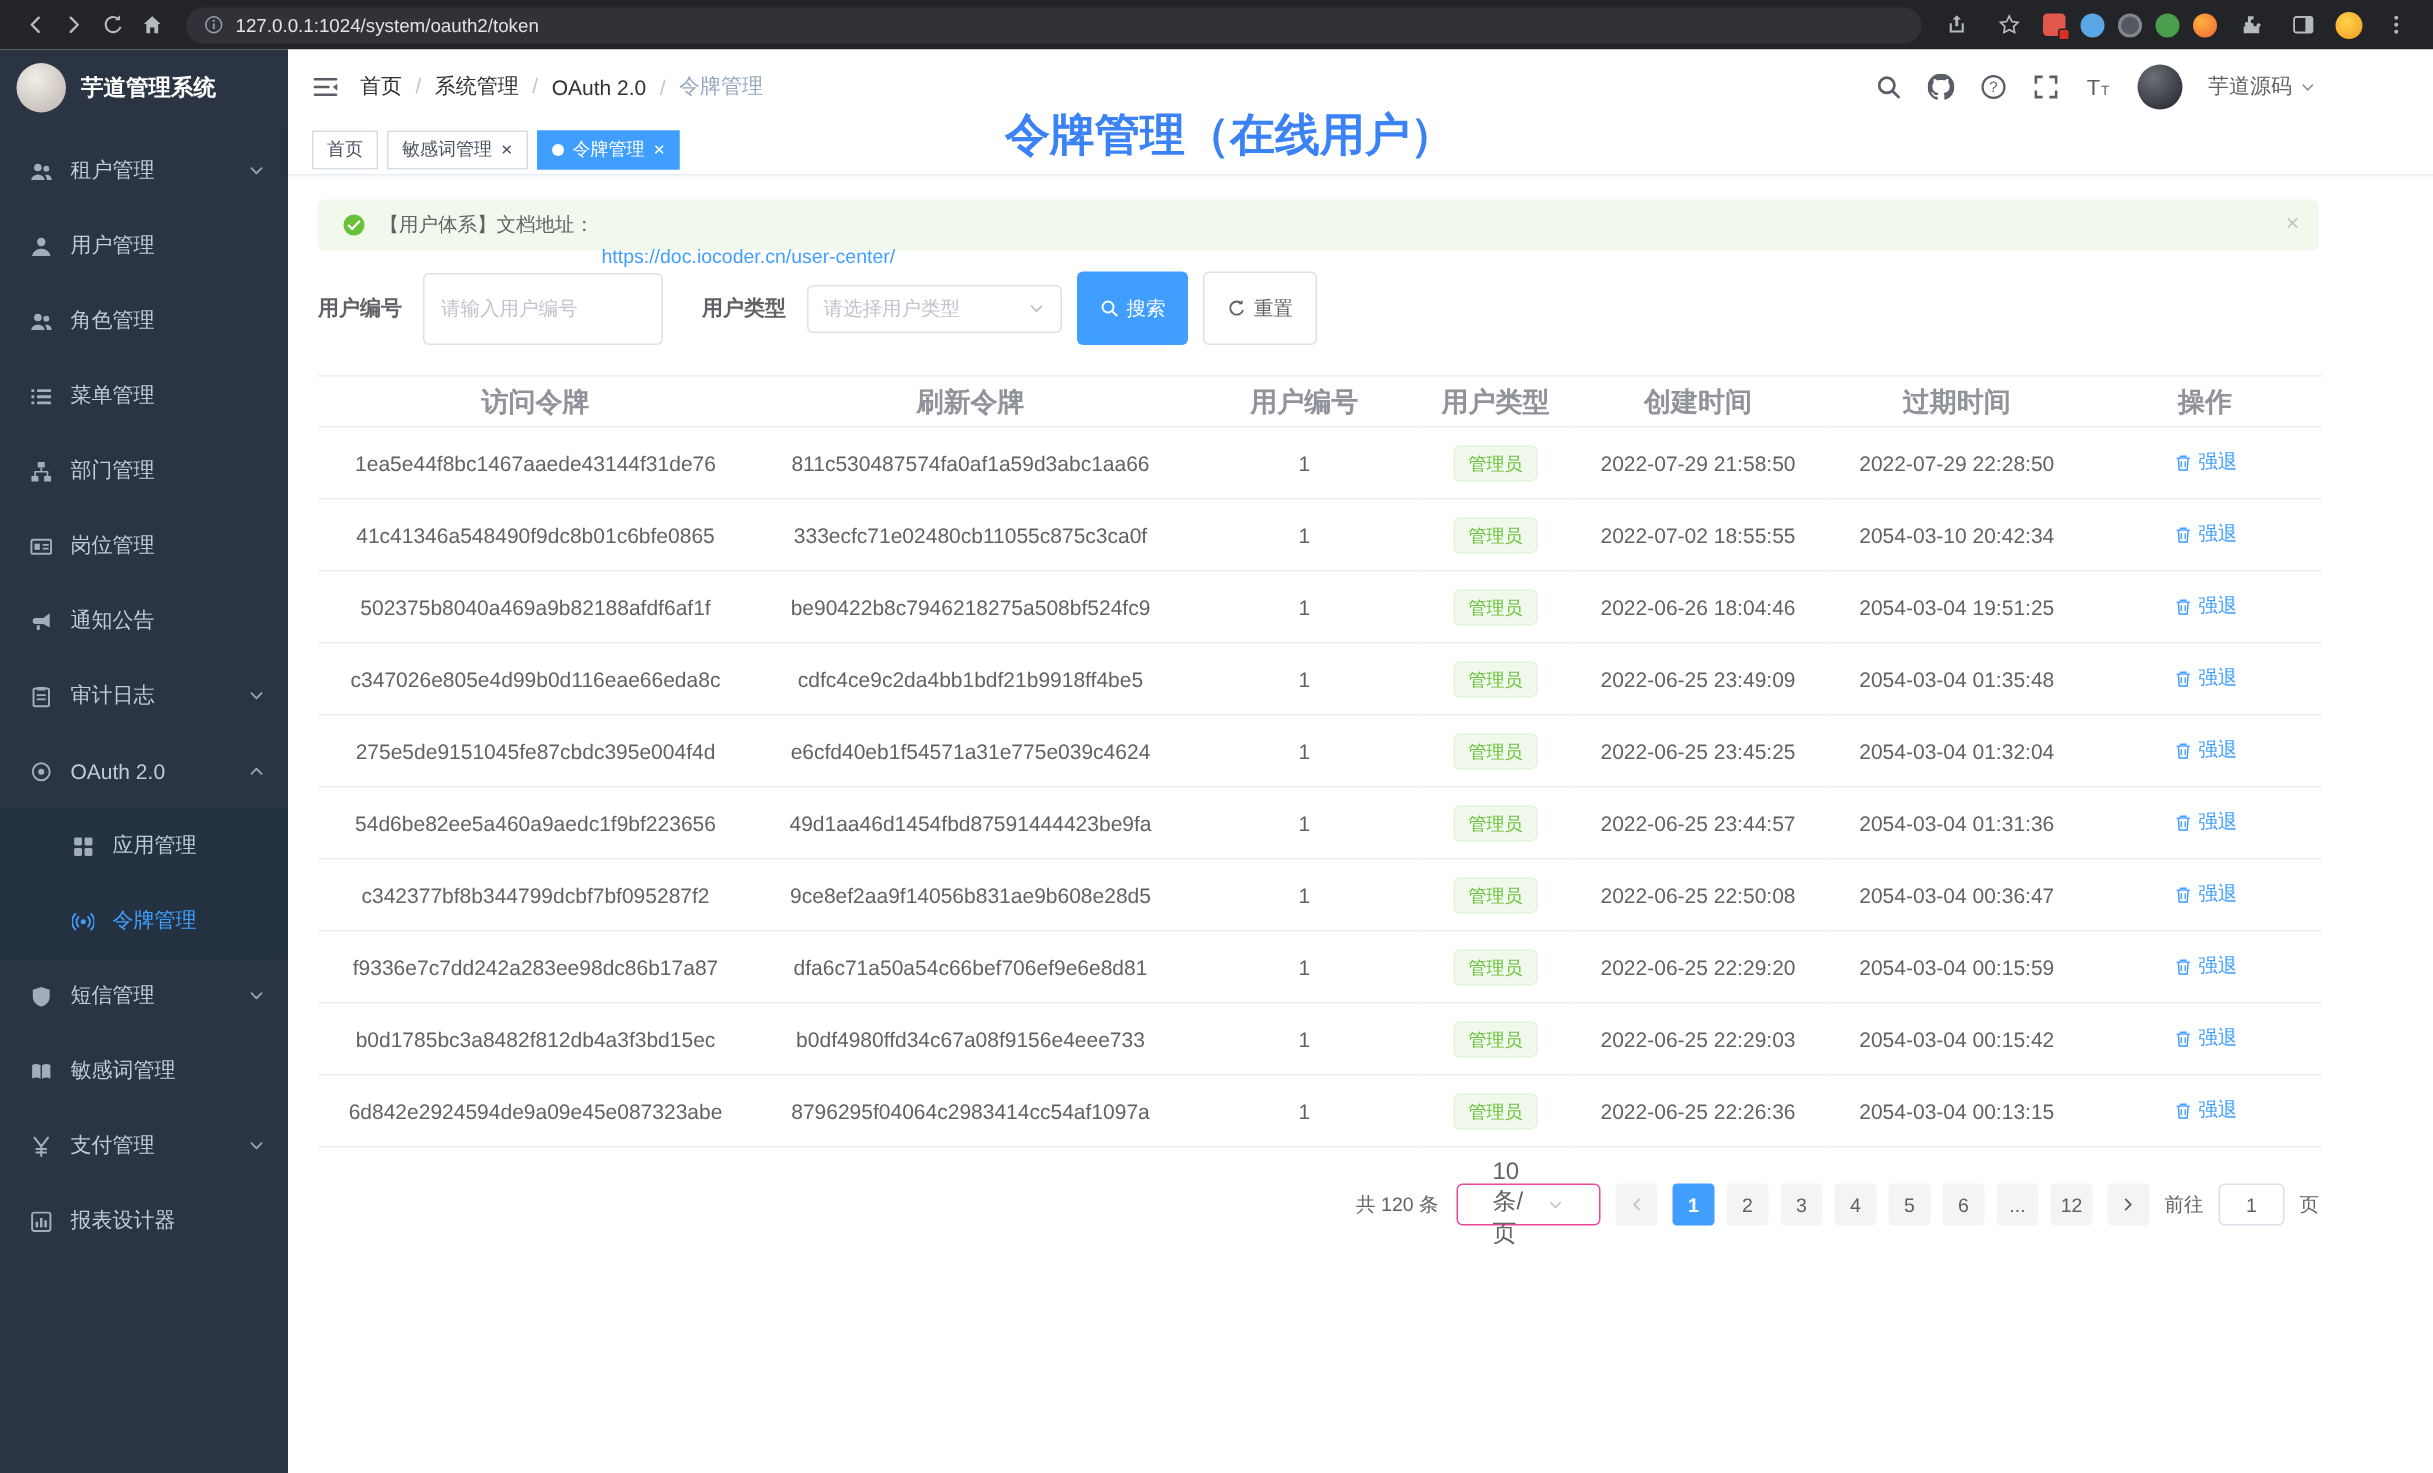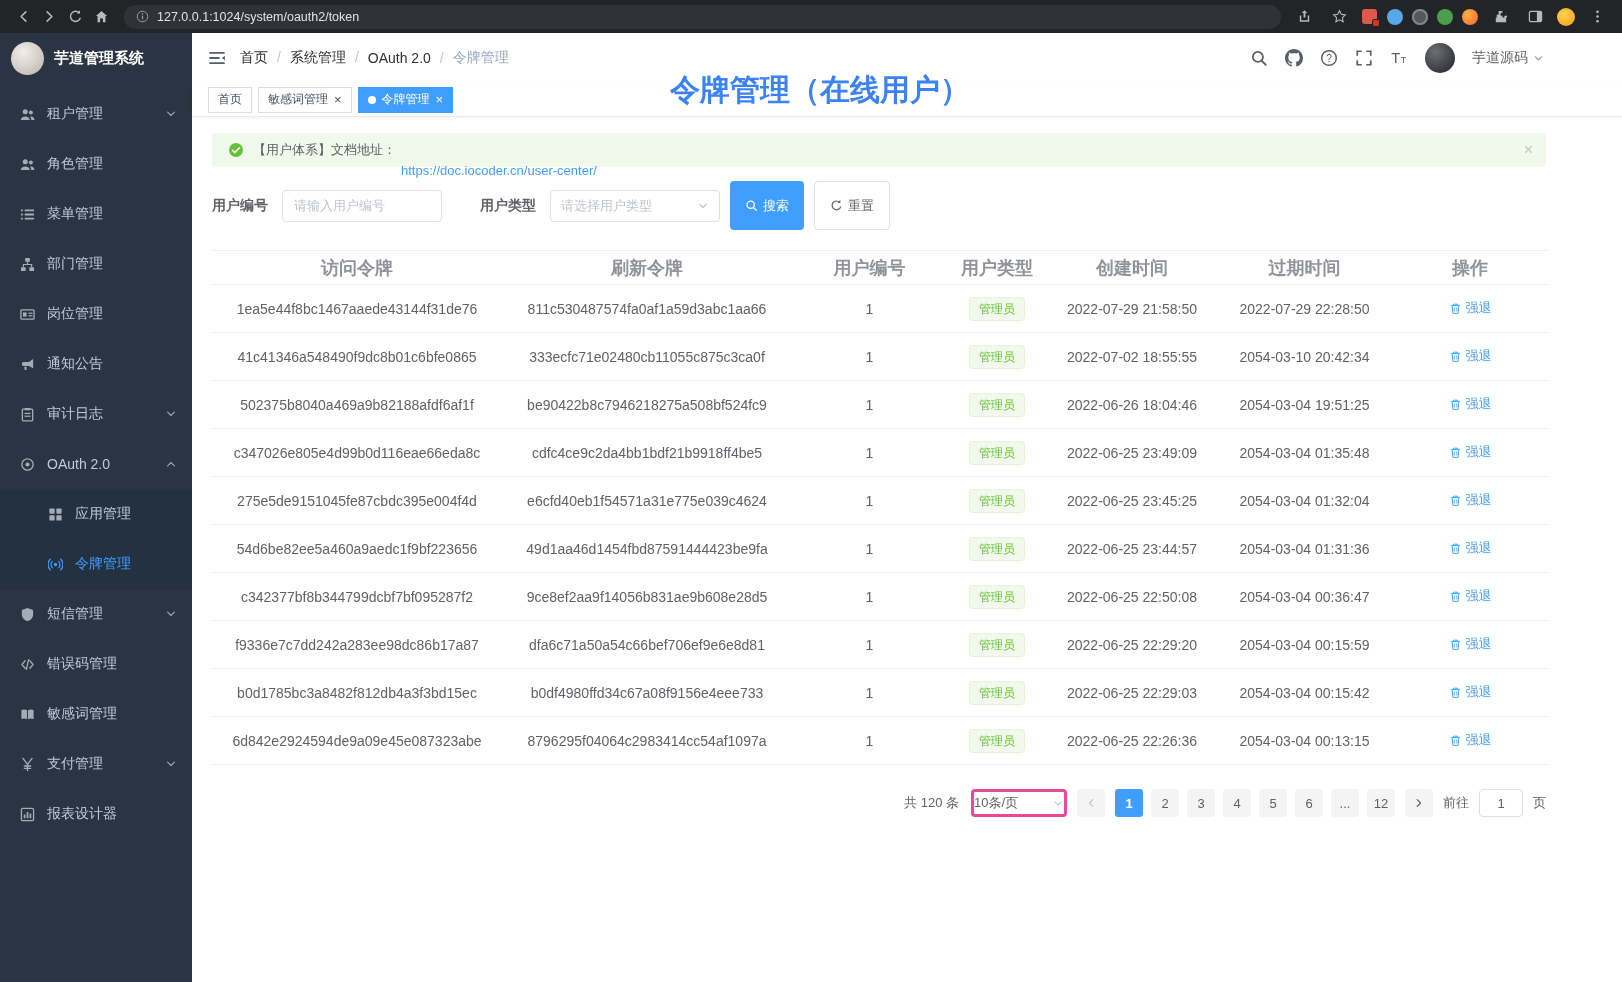--- a/index.html
+++ b/index.html
@@ -68,40 +68,40 @@
   .content { flex:1; padding:16px 76px 0 20px; position:relative; }
 
   .alert { height:34px; background:#f0f9eb; border-radius:4px; display:flex; align-items:center; padding:0 16px; position:relative; }
   .alert-check { width:16px; height:16px; flex:0 0 16px; }
   .alert-text { margin-left:9px; font-size:13px; color:#606266; }
   .alert-link { margin-left:5px; font-size:13px; color:#409eff; text-decoration:none; cursor:pointer;margin-top:40px; }
   .alert-close { position:absolute; right:13px; top:50%; transform:translateY(-50%); color:#c0c4cc; font-size:16px; cursor:pointer; line-height:1; }
 
   .filters { display:flex; align-items:center; margin-top:14px; }
   .f-label { font-size:14px; font-weight:700; color:#606266; margin-right:14px; white-space:nowrap; }
-  .f-input { width:160px; height:32px; border:1px solid #dcdfe6; border-radius:4px; padding:0 11px; font-size:13px; color:#606266; outline:none; margin-right:38px; background:#fff; font-family:inherit; }
+  .f-input { width:160px; height:48px; border:1px solid #dcdfe6; border-radius:4px; padding:0 11px; font-size:13px; color:#606266; outline:none; margin-right:26px; background:#fff; font-family:inherit; }
   .f-input::placeholder { color:#c0c4cc; }
   .f-select { width:170px; height:32px; border:1px solid #dcdfe6; border-radius:4px; padding:0 10px; display:flex; align-items:center; justify-content:space-between; cursor:pointer; background:#fff; }
   .f-select-ph { font-size:13px; color:#c0c4cc; }
   .sel-chev { width:12px; height:12px; color:#c0c4cc; flex:0 0 12px; }
   .btn { height:49px; border-radius:4px; font-size:13px; display:inline-flex; align-items:center; gap:5px; padding:0 15px; cursor:pointer; border:none; font-family:Liberation Mono, monospace; margin-left:10px; }
   .btn svg { width:13px; height:13px; }
   .btn-primary { background:#409eff; color:#fff; }
   .btn-plain { background:#fff; color:#606266; border:1px solid #dcdfe6; }
 
   .tkn-table { width:100%; border-collapse:collapse; margin-top:20px; table-layout:fixed; }
   .tkn-table th { height:34px; font-size:18px; font-weight:700; color:#909399; border-top:1px solid #ebeef5; border-bottom:1px solid #ebeef5; text-align:center; white-space:nowrap; }
   .tkn-table td { height:48px; font-size:14px; color:#606266; border-bottom:1px solid #ebeef5; text-align:center; white-space:nowrap; overflow:hidden; }
   .tag-success { display:inline-block; height:24px; line-height:22px; padding:0 9px; border:1px solid #e1f3d8; background:#f0f9eb; color:#67c23a; border-radius:4px; font-size:12px; }
   .op-link { color:#409eff; font-size:13px; display:inline-flex; align-items:center; gap:4px; cursor:pointer; }
   .op-ic { width:13px; height:13px; }
 
   .pager { display:flex; align-items:center; justify-content:flex-end; margin-top:24px; gap:10px; }
   .pg-total { font-size:13px; color:#606266; margin-right:2px; white-space:nowrap; }
-  .pg-select { width:96px; height:28px; border:3px solid #ec4899; border-radius:4px; display:flex; align-items:center; justify-content:space-between; padding:0 0; font-size:13px; color:#606266; cursor:pointer; background:#fff; }
+  .pg-select { width:96px; height:28px; border:1px solid #ec4899; border-radius:4px; display:flex; align-items:center; justify-content:space-between; padding:0 23px; font-size:16px; color:#606266; cursor:pointer; background:#fff; }
   .pg-select .sel-chev { width:11px; height:11px; }
   .pg-btn { min-width:28px; height:28px; background:#f4f4f5; border:none; border-radius:3px; color:#606266; font-size:13px; display:inline-flex; align-items:center; justify-content:center; cursor:pointer; font-family:inherit; padding:0 6px; }
   .pg-btn.active { background:#409eff; color:#fff; font-weight:700; }
   .pg-pages { display:inline-flex; gap:8px; }
   .pg-arrow { width:12px; height:12px; }
   .pg-prev { color:#c0c4cc; }
   .pg-next { color:#606266; }
   .rot-l { transform:rotate(90deg); }
   .rot-r { transform:rotate(-90deg); }
   .pg-goto-label, .pg-goto-suffix { font-size:13px; color:#606266; white-space:nowrap; }
@@ -340,20 +340,26 @@
           <svg class="mi-icon" viewBox="0 0 16 16">
               <use href="#i-users"></use>
             </svg>
           <span class="mi-label">租户管理</span>
           <svg class="mi-chev" viewBox="0 0 16 16">
               <use href="#i-chevron"></use>
             </svg>
         </div>
         <div class="menu-item">
           <svg class="mi-icon" viewBox="0 0 16 16">
+              <use href="#i-user"></use>
+            </svg>
+          <span class="mi-label">用户管理</span>
+        </div>
+        <div class="menu-item">
+          <svg class="mi-icon" viewBox="0 0 16 16">
               <use href="#i-users"></use>
             </svg>
           <span class="mi-label">角色管理</span>
         </div>
         <div class="menu-item">
           <svg class="mi-icon" viewBox="0 0 16 16">
               <use href="#i-list"></use>
             </svg>
           <span class="mi-label">菜单管理</span>
         </div>
@@ -406,26 +412,20 @@
           <span class="mi-label">令牌管理</span>
         </div>
         <div class="menu-item">
           <svg class="mi-icon" viewBox="0 0 16 16">
               <use href="#i-shield"></use>
             </svg>
           <span class="mi-label">短信管理</span>
           <svg class="mi-chev" viewBox="0 0 16 16">
               <use href="#i-chevron"></use>
             </svg>
-        </div>
-        <div class="menu-item">
-          <svg class="mi-icon" viewBox="0 0 16 16">
-              <use href="#i-code"></use>
-            </svg>
-          <span class="mi-label">错误码管理</span>
         </div>
         <div class="menu-item">
           <svg class="mi-icon" viewBox="0 0 16 16">
               <use href="#i-columns"></use>
             </svg>
           <span class="mi-label">敏感词管理</span>
         </div>
         <div class="menu-item">
           <svg class="mi-icon" viewBox="0 0 16 16">
               <use href="#i-yen"></use>

